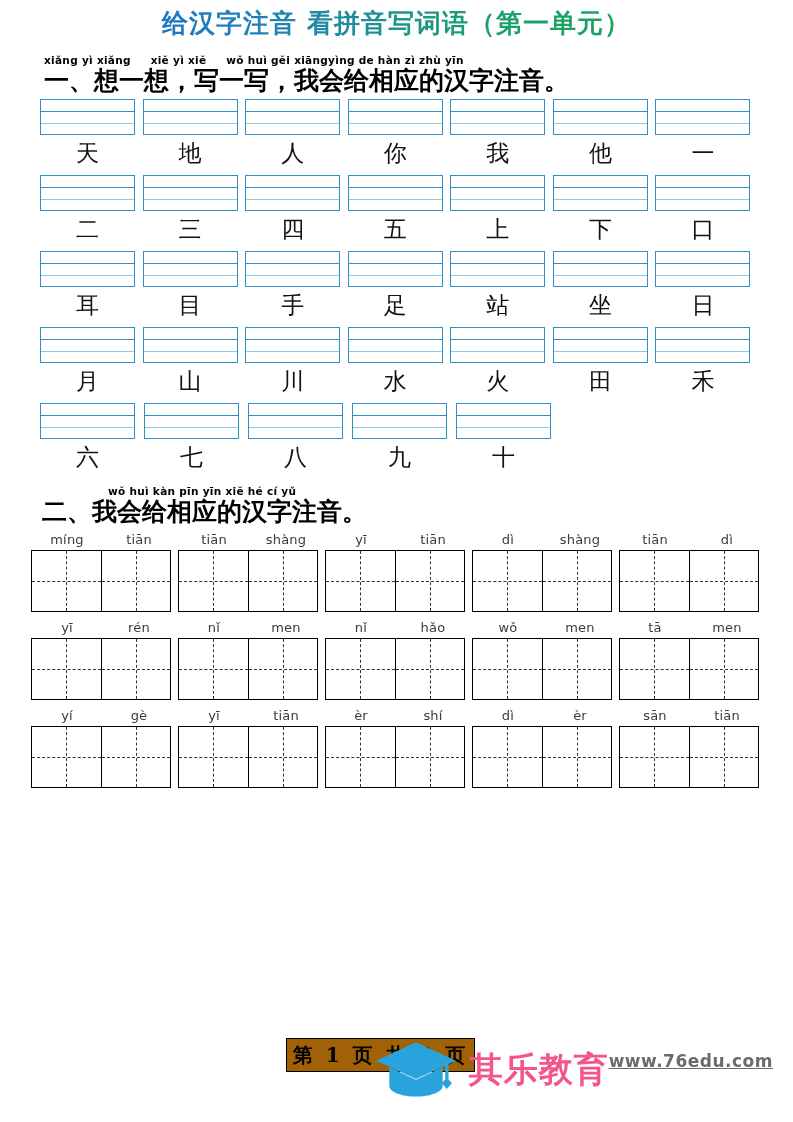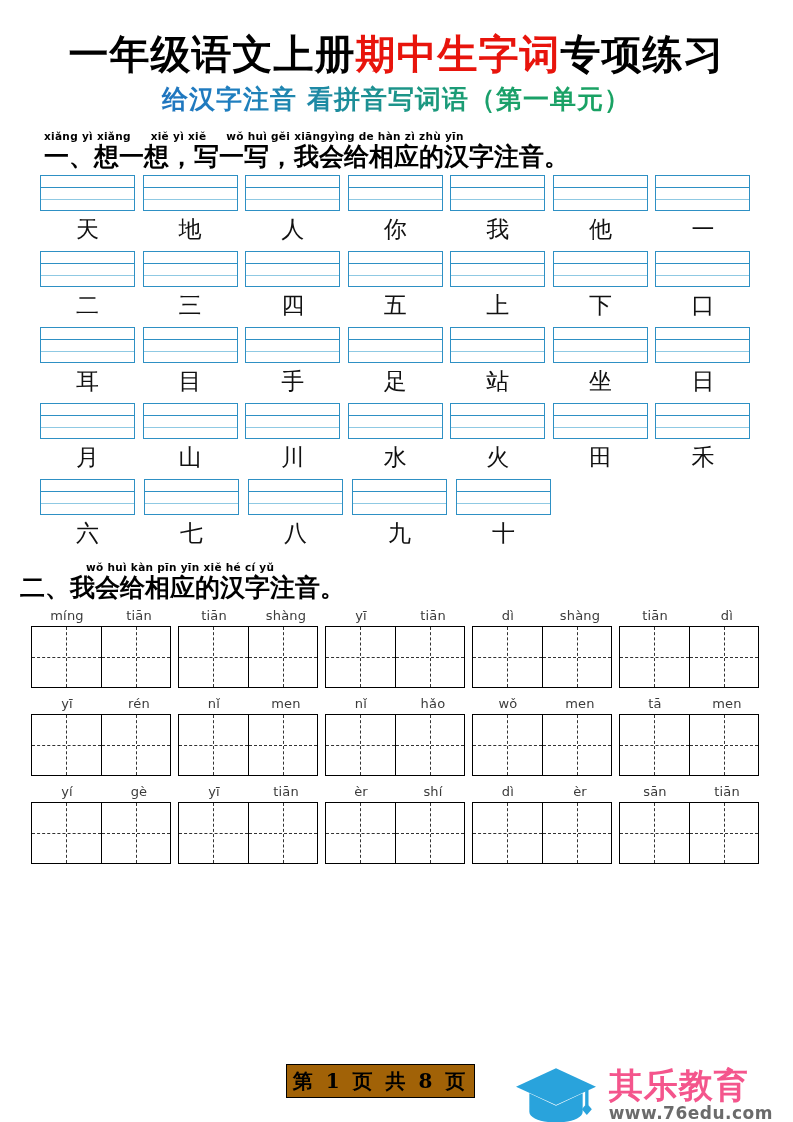--- a/index.html
+++ b/index.html
@@ -162,46 +162,44 @@
     letter-spacing:3px;
     color:#000;
   }
   .logo{
     position:absolute;
     right:20px;top:0px;
     display:flex;align-items:center;
     height:86px;
   }
   .cap{width:86px;height:60px;margin-right:10px;}
-  .brand{display:flex;flex-direction:column;justify-content:center;}
+  .brand{display:flex;flex-direction:row;justify-content:center;text-align:right;}
   .brandname{
     font-family:"DejaVu Serif", serif;
     font-weight:bold;
     font-size:34px;
     line-height:36px;
     color:#f4558c;
     letter-spacing:1px;
   }
   .brandurl{
     font-family:"DejaVu Sans", sans-serif;
     font-weight:bold;
     font-size:17px;
     line-height:20px;
     color:#6b6b6b;
     letter-spacing:0.5px;
+    text-decoration:underline;
   }
 </style>
 </head>
 <body>
 
 <div class="page">
 
-  <div class="title">
-    <span>一年级语文上册</span><span class="red">期中生字词</span><span>专项练习</span>
-  </div>
 
   <div class="subtitle">给汉字注音 看拼音写词语（第一单元）</div>
 
   <div class="sec-head">
     <div class="sec-pinyin">
       <span>xiǎng yì xiǎng</span>
       &nbsp;&nbsp;&nbsp;
       <span>xiě yì xiě</span>
       &nbsp;&nbsp;&nbsp;
       <span>wǒ huì gěi xiāngyìng de hàn zì zhù yīn</span>
@@ -532,21 +530,21 @@
           <div class="cell">
             <div class="hz">九</div>
           </div>
           <div class="cell">
             <div class="hz">十</div>
           </div>
         </div>
       </div>
     </div>
 
-  <div class="sec-head" style="margin-top:14px;padding-left:20px;">
+  <div class="sec-head" style="margin-top:14px;padding-left:42px;">
     <div class="sec-pinyin" style="padding-left:66px;">
       <span>wǒ huì kàn pīn yīn xiě hé cí yǔ</span>
     </div>
     <div class="sec-title">二、我会给相应的汉字注音。</div>
   </div>
 
   <div class="p2" id="part2">
       <div class="wrow">
         <div class="wpinyin">
           <div class="wordcell">

